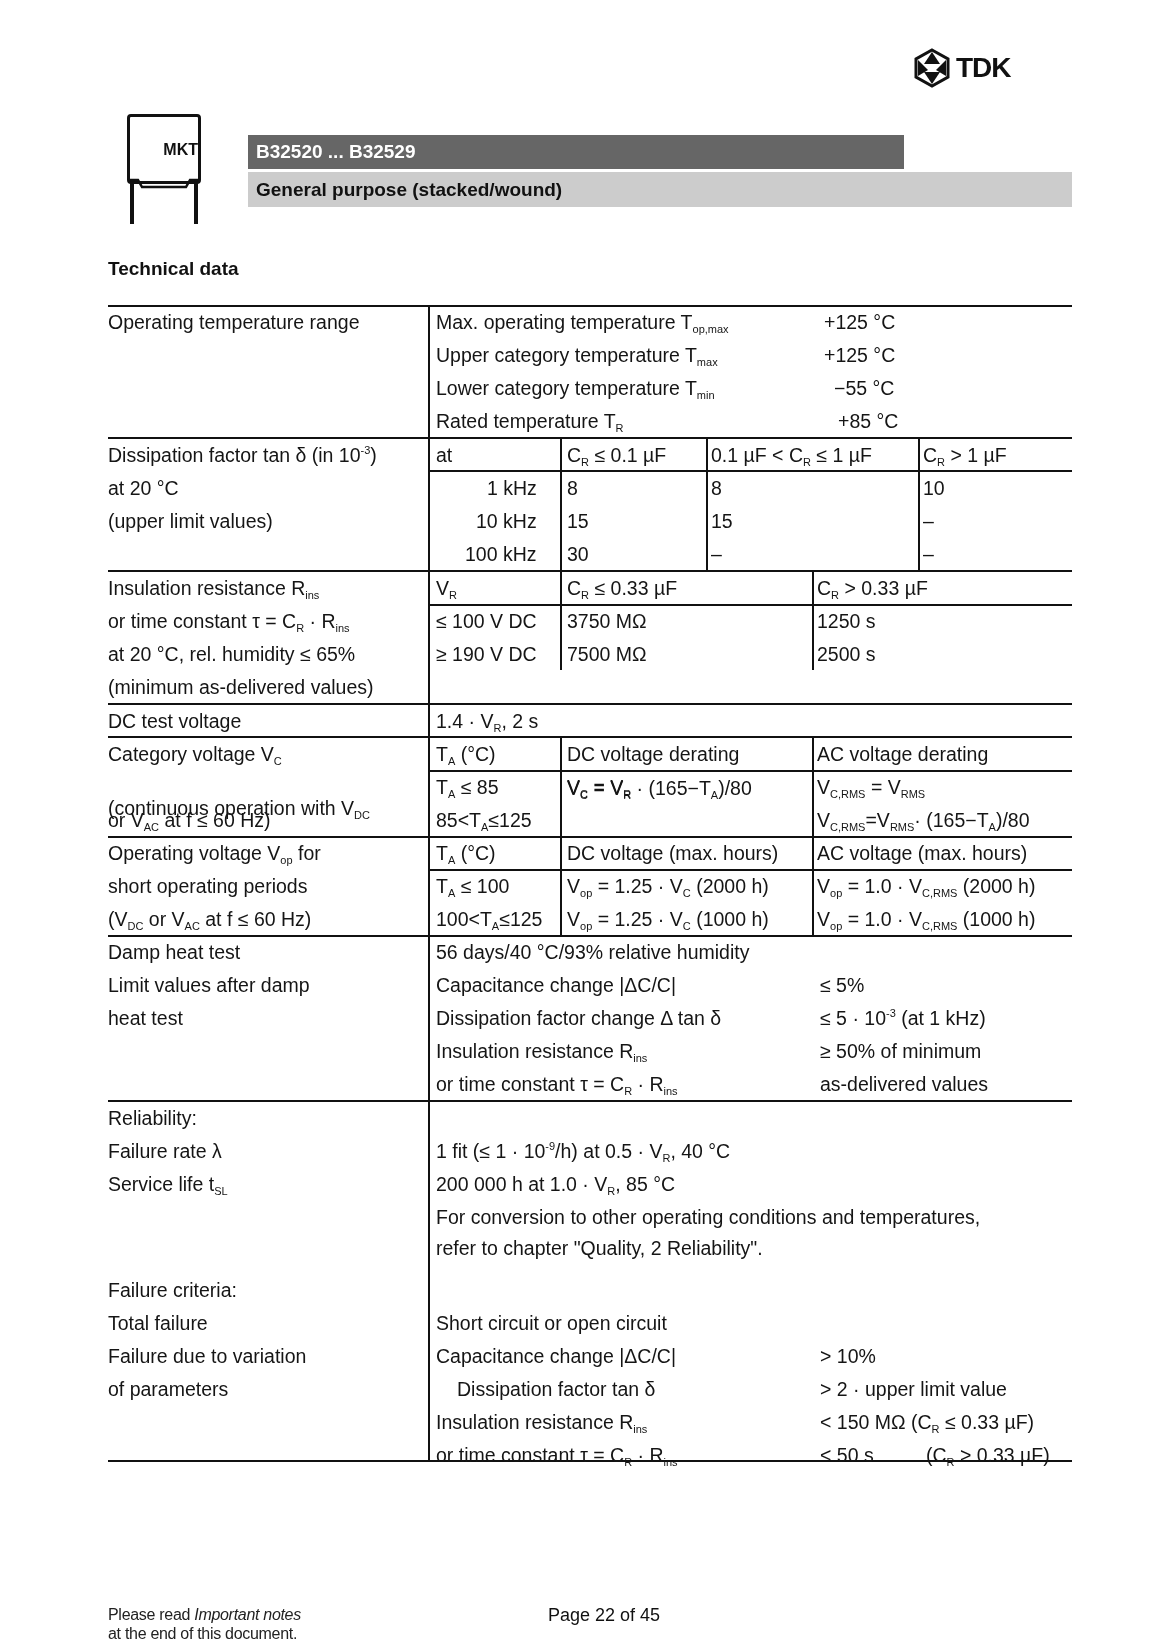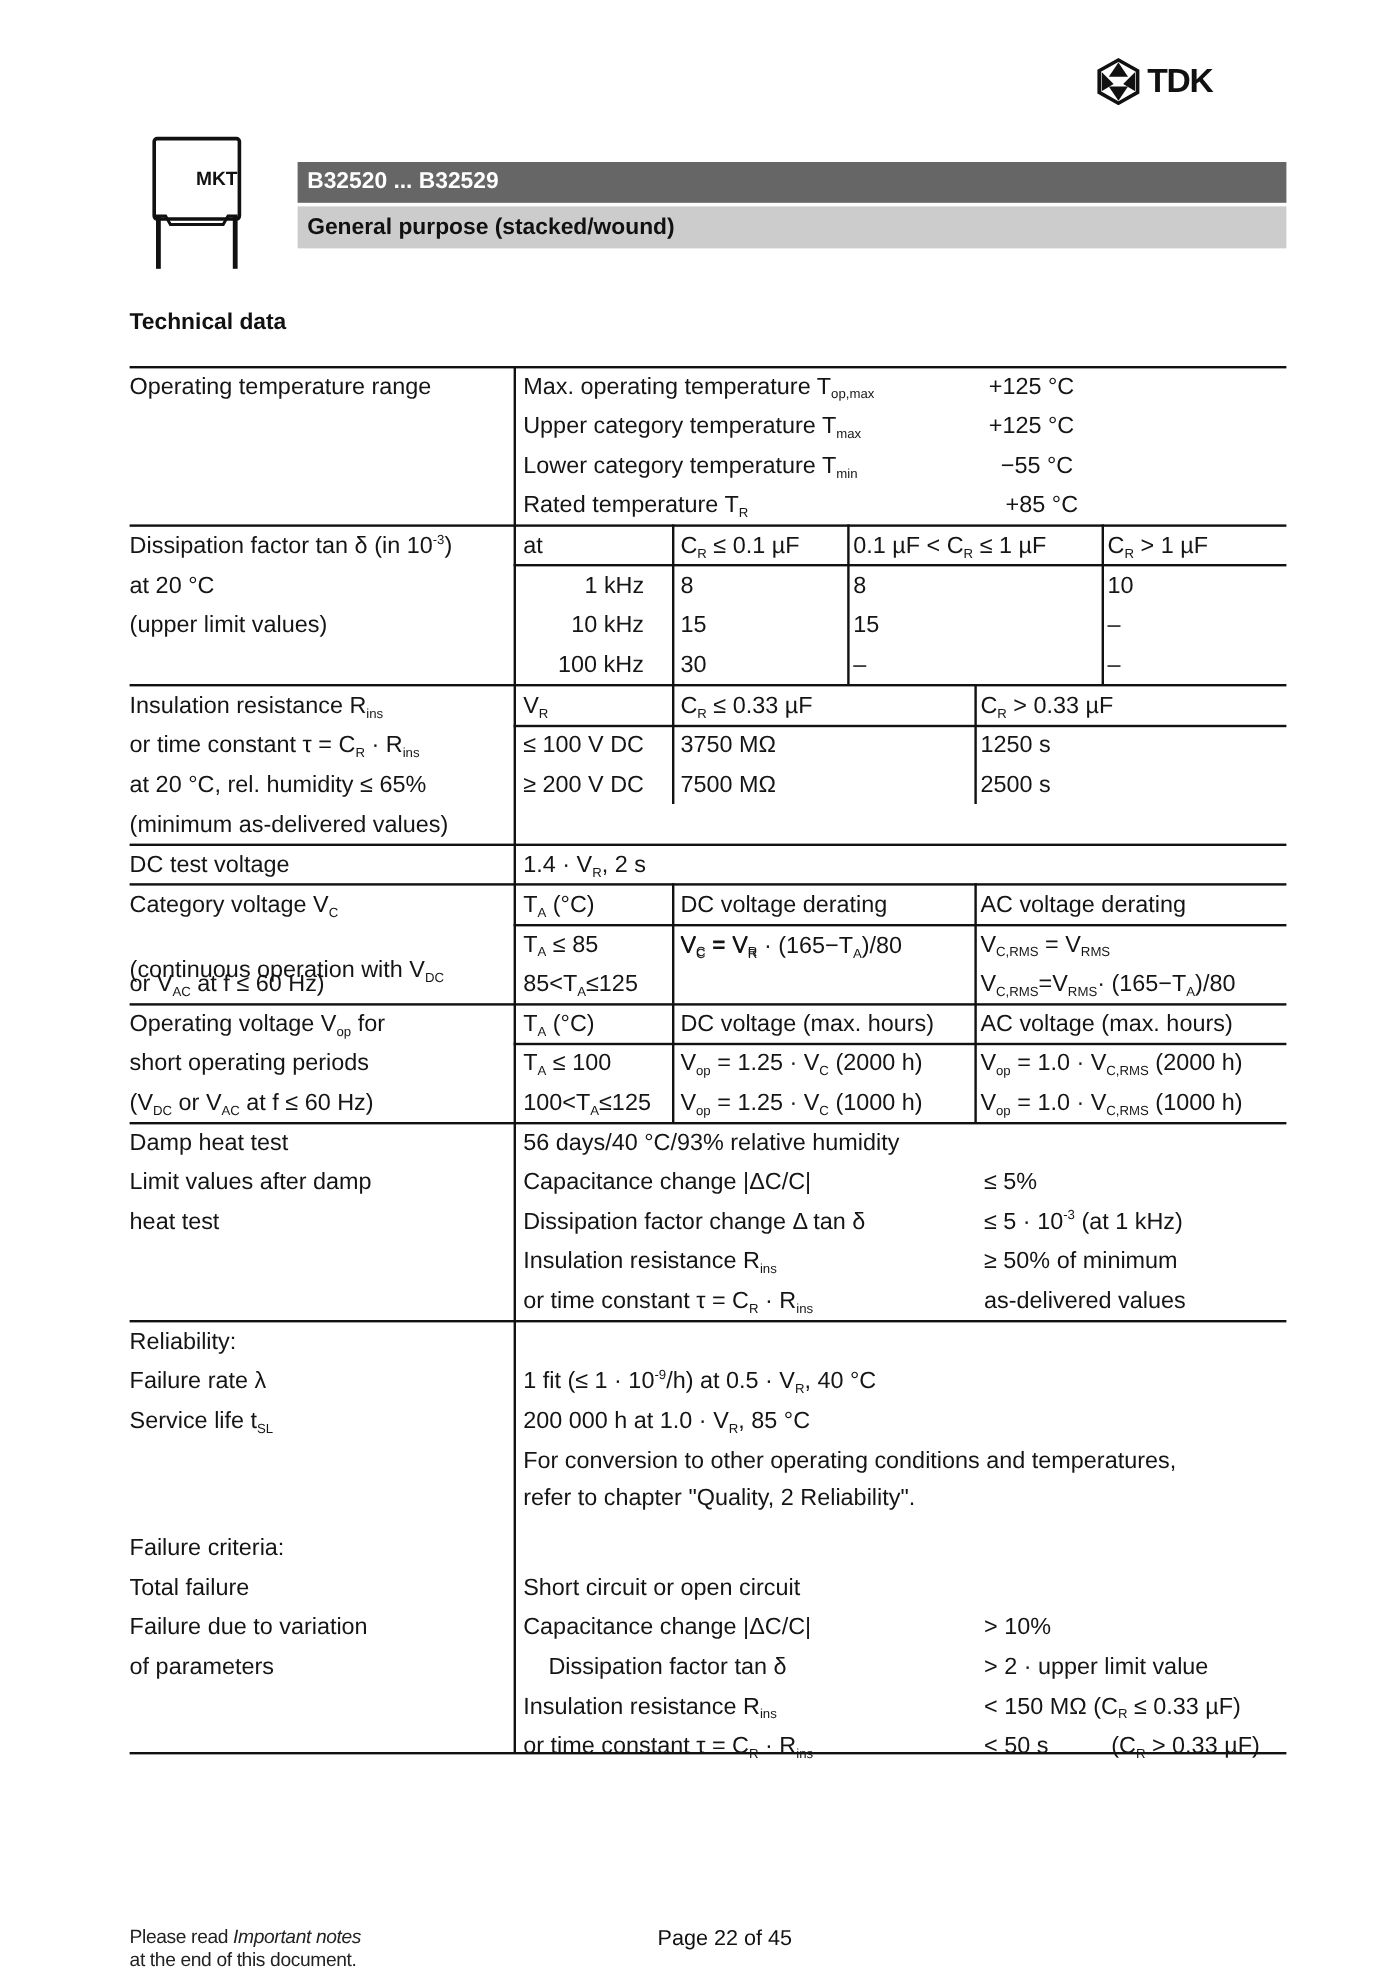--- a/index.html
+++ b/index.html
@@ -4,21 +4,21 @@
 <style>
   html, body { margin:0; padding:0; background:#fff; }
   body { width:1167px; height:1652px; position:relative; overflow:hidden;
          font-family:"Liberation Sans", "DejaVu Sans", sans-serif; color:#111; }
   .abs { position:absolute; }
   .logo { left:912px; top:46px; height:44px; display:flex; align-items:center; gap:4px; }
   .logo-text { font-family:"Liberation Sans", sans-serif; font-weight:bold; font-size:28px; letter-spacing:-1px; color:#111; line-height:44px; }
   .mkt-box { left:127px; top:114px; width:74px; height:70px; border:3px solid #111; border-radius:4px; box-sizing:border-box; background:#fff; }
   .mkt-label { position:absolute; left:0; right:0; top:24px; text-align:right; font-weight:bold; font-size:16px; }
   .mkt-leg { background:#111; width:4px; }
-  .band1 { left:248px; top:135px; width:824px; height:34px; background:#666; color:#fff; font-weight:bold; font-size:19px; line-height:34px; padding-left:8px; box-sizing:border-box; }
+  .band1 { left:248px; top:135px; width:656px; height:34px; background:#666; color:#fff; font-weight:bold; font-size:19px; line-height:34px; padding-left:8px; box-sizing:border-box; }
   .band2 { left:248px; top:172px; width:824px; height:35px; background:#ccc; color:#111; font-weight:bold; font-size:19px; line-height:35px; padding-left:8px; box-sizing:border-box; }
   .section-title { left:108px; top:258px; font-weight:bold; font-size:19px; }
   .hline { position:absolute; height:1.5px; background:#111; }
   .vline { position:absolute; width:1.5px; background:#111; }
   .t { position:absolute; font-size:19.5px; line-height:24px; white-space:nowrap; color:#151515; }
   .t sub { font-size:11px; vertical-align:-4px; line-height:0; }
   .t sup { font-size:11px; vertical-align:8px; line-height:0; }
   .footer-note { left:108px; top:1605px; font-size:16px; line-height:19px; color:#222; letter-spacing:-0.3px; }
   .footer-note i { font-style:italic; }
   .page-num { left:548px; top:1605px; font-size:18px; color:#111; }
@@ -106,21 +106,21 @@
     <div class="t" style="left: 108px; top: 576px;"><span>Insulation resistance R</span><sub>ins</sub></div>
     <div class="t" style="left: 108px; top: 609px;"><span>or time constant τ = C</span><sub>R</sub><span> · R</span><sub>ins</sub></div>
     <div class="t" style="left: 108px; top: 642px;"><span>at 20 °C, rel. humidity ≤ 65%</span></div>
     <div class="t" style="left: 108px; top: 675px;"><span>(minimum as-delivered values)</span></div>
     <div class="t" style="left: 436px; top: 576px;"><span>V</span><sub>R</sub></div>
     <div class="t" style="left: 567px; top: 576px;"><span>C</span><sub>R</sub><span> ≤ 0.33 µF</span></div>
     <div class="t" style="left: 817px; top: 576px;"><span>C</span><sub>R</sub><span> &gt; 0.33 µF</span></div>
     <div class="t" style="left: 436px; top: 609px;"><span>≤ 100 V DC</span></div>
     <div class="t" style="left: 567px; top: 609px;"><span>3750 MΩ</span></div>
     <div class="t" style="left: 817px; top: 609px;"><span>1250 s</span></div>
-    <div class="t" style="left: 436px; top: 642px;"><span>≥ 200 V DC</span></div>
+    <div class="t" style="left: 436px; top: 642px;"><span>≥ 190 V DC</span></div>
     <div class="t" style="left: 567px; top: 642px;"><span>7500 MΩ</span></div>
     <div class="t" style="left: 817px; top: 642px;"><span>2500 s</span></div>
     <div class="t" style="left: 108px; top: 709px;"><span>DC test voltage</span></div>
     <div class="t" style="left: 436px; top: 709px;"><span>1.4 · V</span><sub>R</sub><span>, 2 s</span></div>
     <div class="t" style="left: 108px; top: 742px;"><span>Category voltage V</span><sub>C</sub></div>
     <div class="t" style="left: 108px; top: 756px; margin-top: 40px;"><span>(continuous operation with V</span><sub>DC</sub></div>
     <div class="t" style="left: 108px; top: 808px;"><span>or V</span><sub>AC</sub><span> at f ≤ 60 Hz)</span></div>
     <div class="t" style="left: 436px; top: 742px;"><span>T</span><sub>A</sub><span> (°C)</span></div>
     <div class="t" style="left: 567px; top: 742px;"><span>DC voltage derating</span></div>
     <div class="t" style="left: 817px; top: 742px;"><span>AC voltage derating</span></div>

